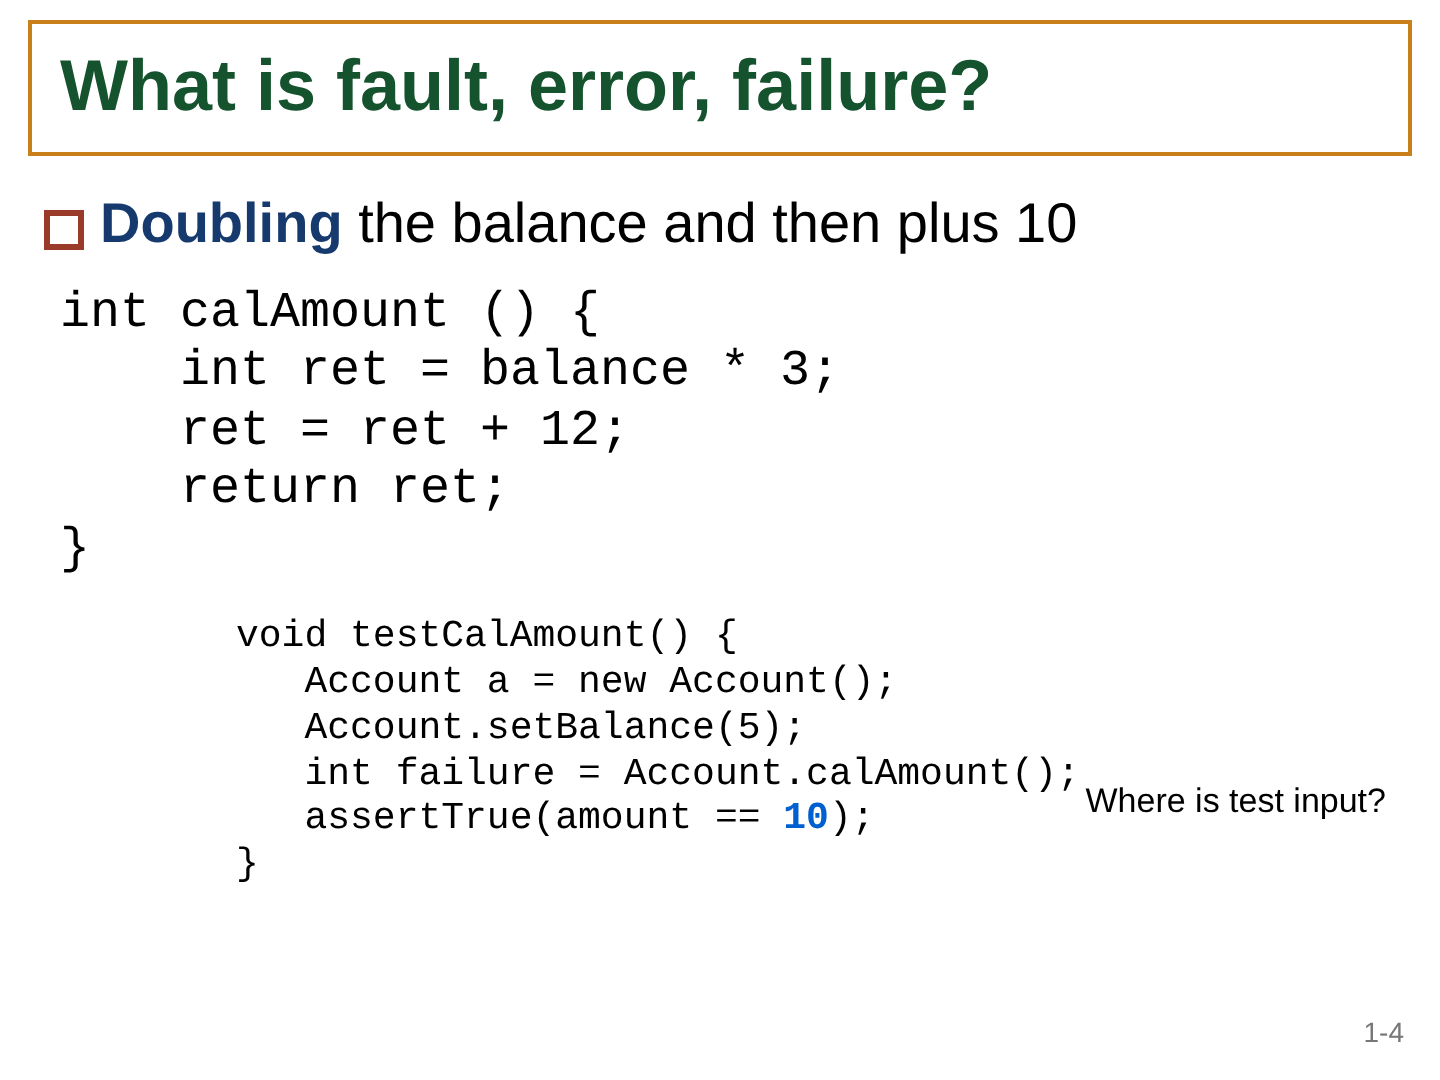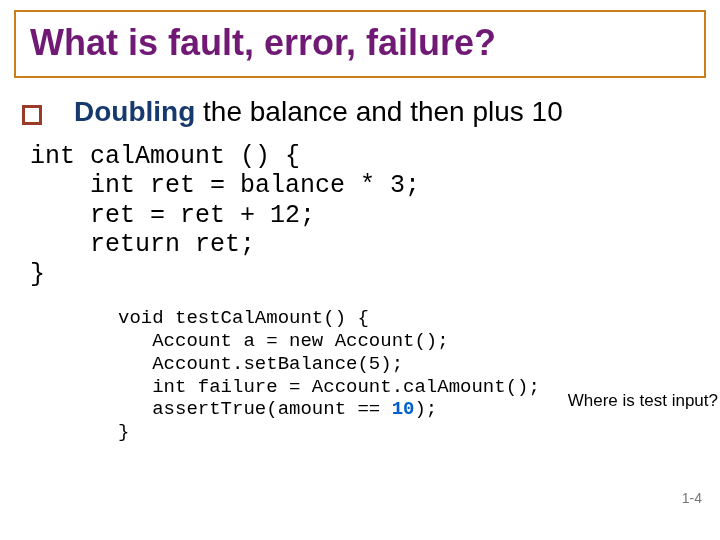--- a/index.html
+++ b/index.html
@@ -11,30 +11,29 @@
     font-family: Arial, Helvetica, sans-serif;
     position: relative;
     overflow: hidden;
   }
   .title-box {
     border: 2px solid #c97f1a;
     margin: 10px 14px 0 14px;
     padding: 12px 14px 14px 14px;
   }
   .title-text {
-    color: #701a75;
+    color: #14532d;
     font-weight: bold;
     font-size: 36px;
     line-height: 1.05;
   }
   .bullet-row {
     margin: 18px 22px 0 22px;
     display: flex;
     align-items: baseline;
-    gap: 24px;
   }
   .bullet-square {
     width: 20px;
     height: 20px;
     border: 3px solid #9a3b2a;
     background: #fff;
     flex: 0 0 auto;
     margin-right: 8px;
     position: relative;
     top: 4px;
@@ -59,30 +58,30 @@
     font-family: "Courier New", Courier, monospace;
     font-size: 19px;
     white-space: pre;
     color: #000;
     margin: 18px 0 0 118px;
     line-height: 1.2;
   }
   .num10 { color: #0060d0; font-weight: bold; }
   .annot {
     position: absolute;
-    right: 2px;
+    right: 27px;
     top: 390px;
     font-size: 17px;
     color: #000;
     line-height: 1.25;
   }
   .pagenum {
     position: absolute;
     right: 18px;
-    bottom: 34px;
+    bottom: 16px;
     font-size: 14px;
     color: #777;
   }
 </style>
 </head>
 <body>
 
 <div class="title-box">
   <div class="title-text">What is fault, error, failure?</div>
 </div>

